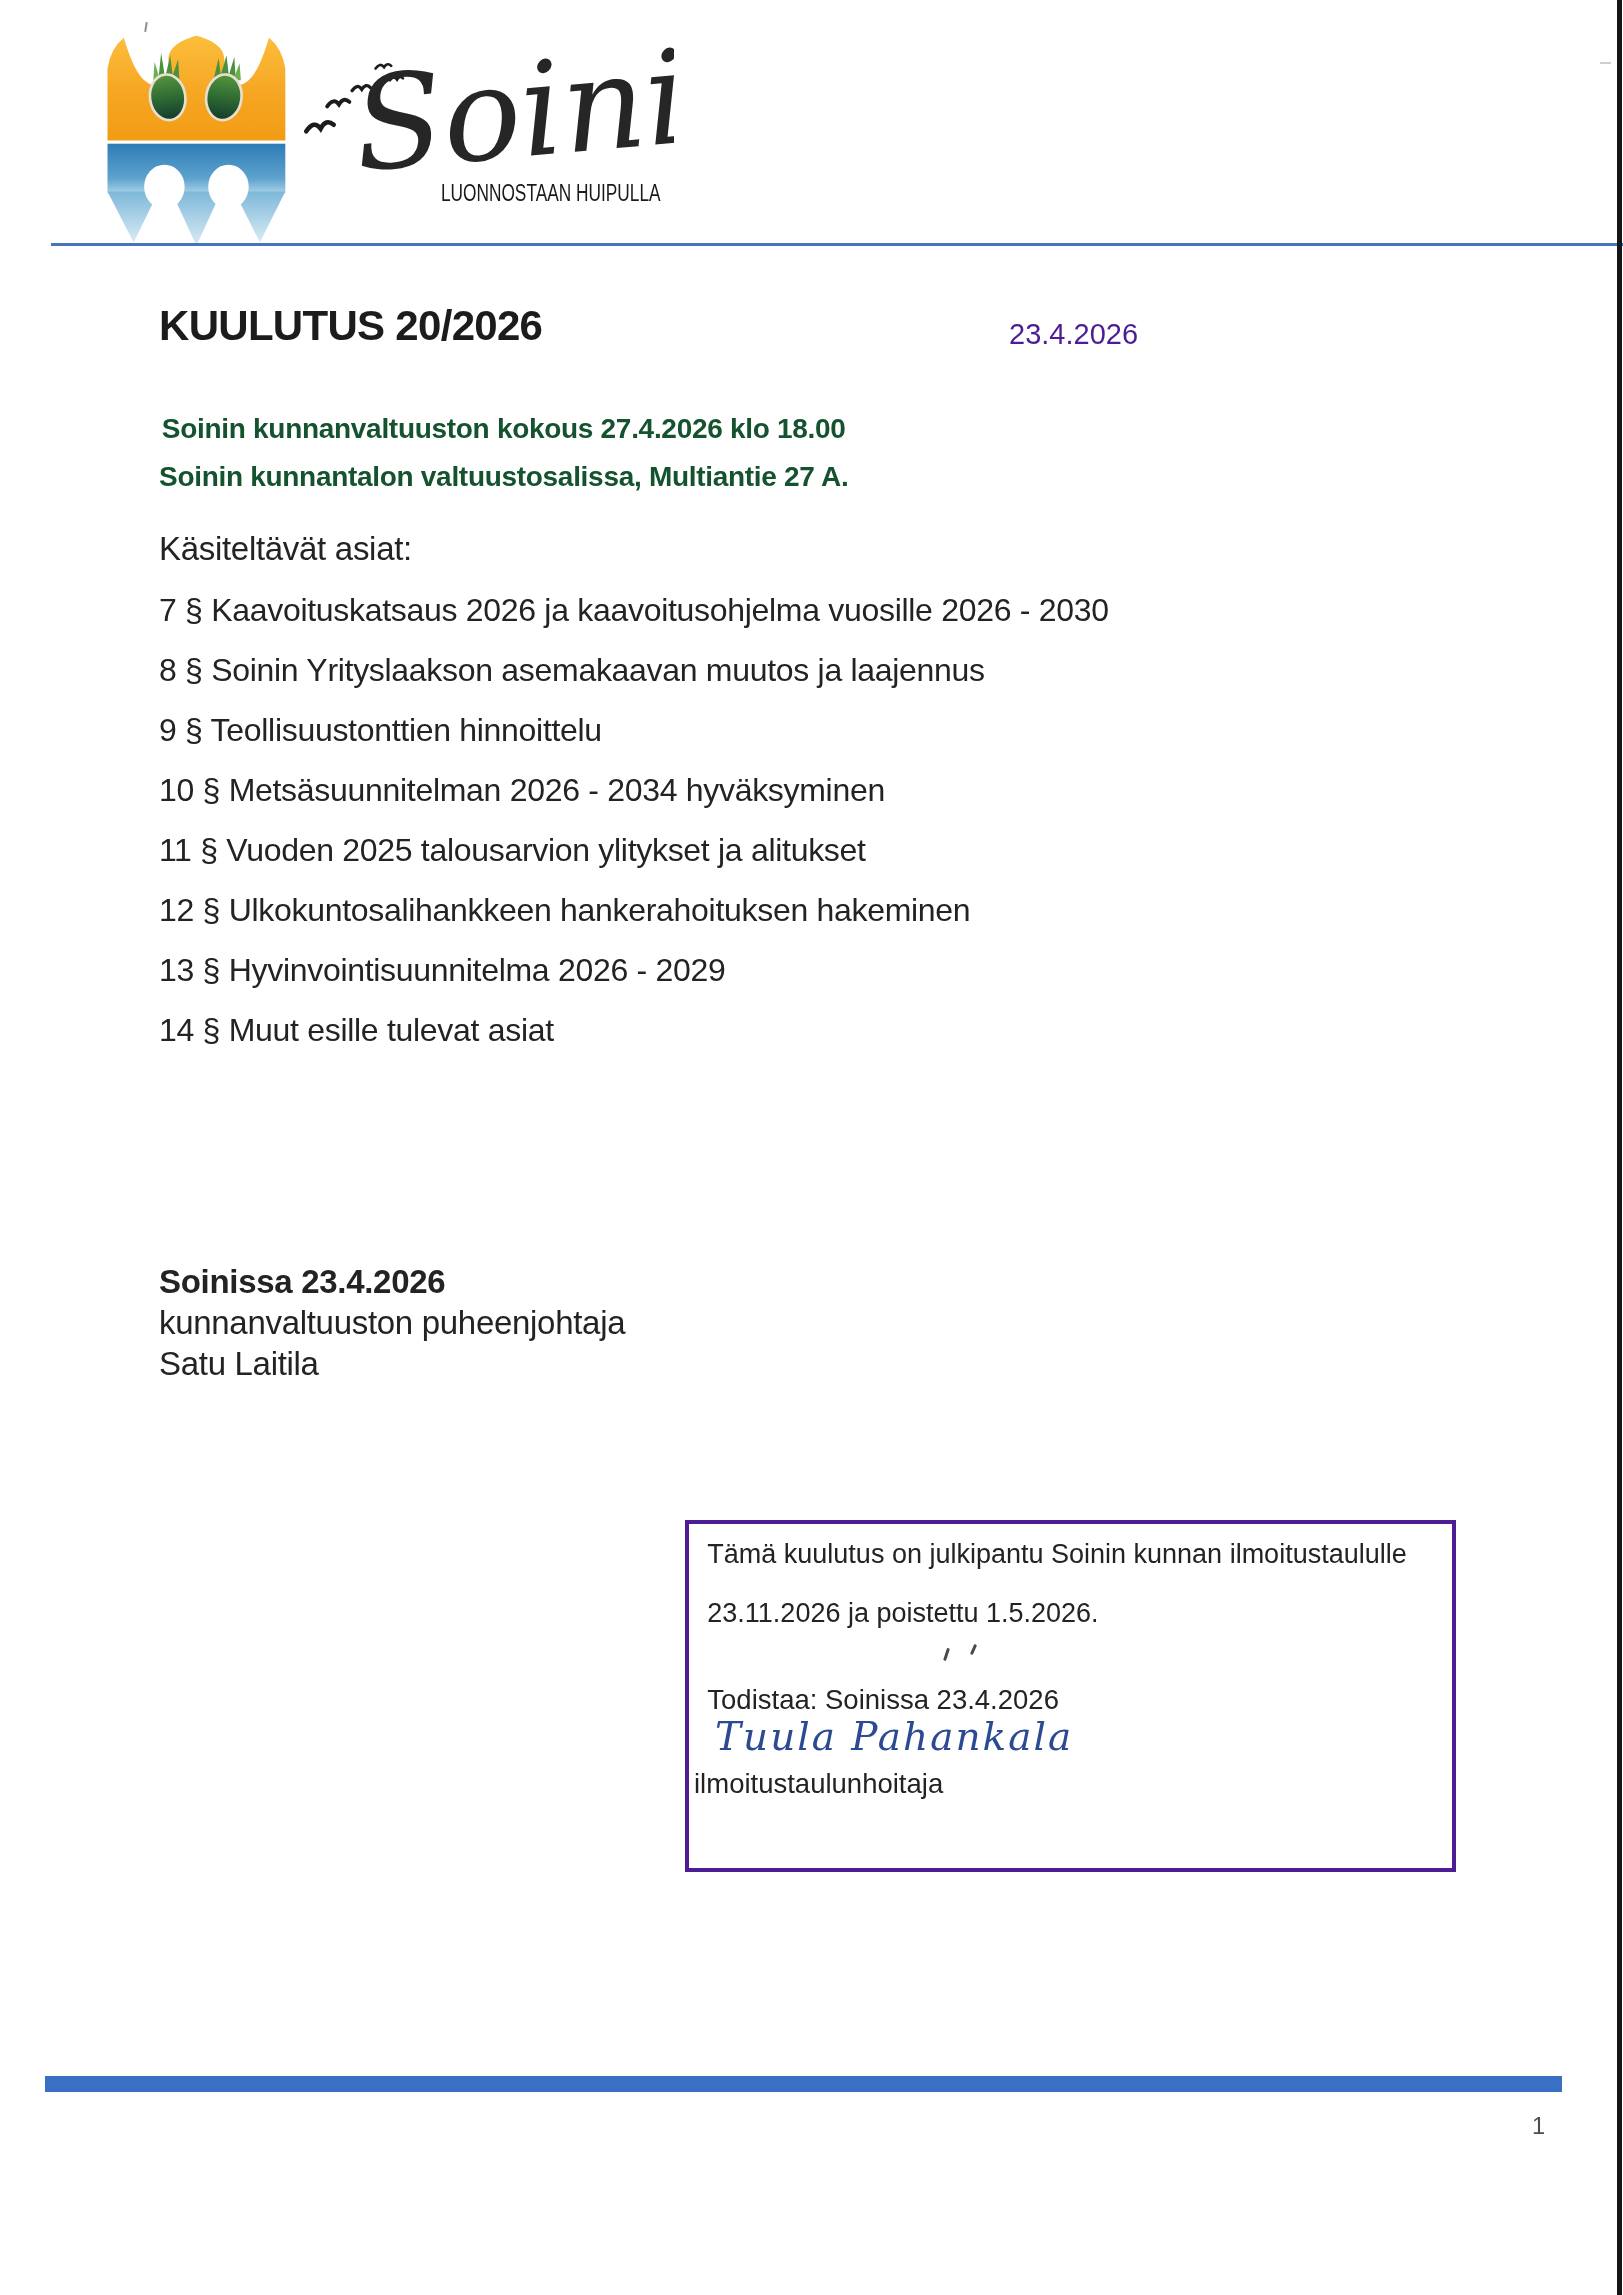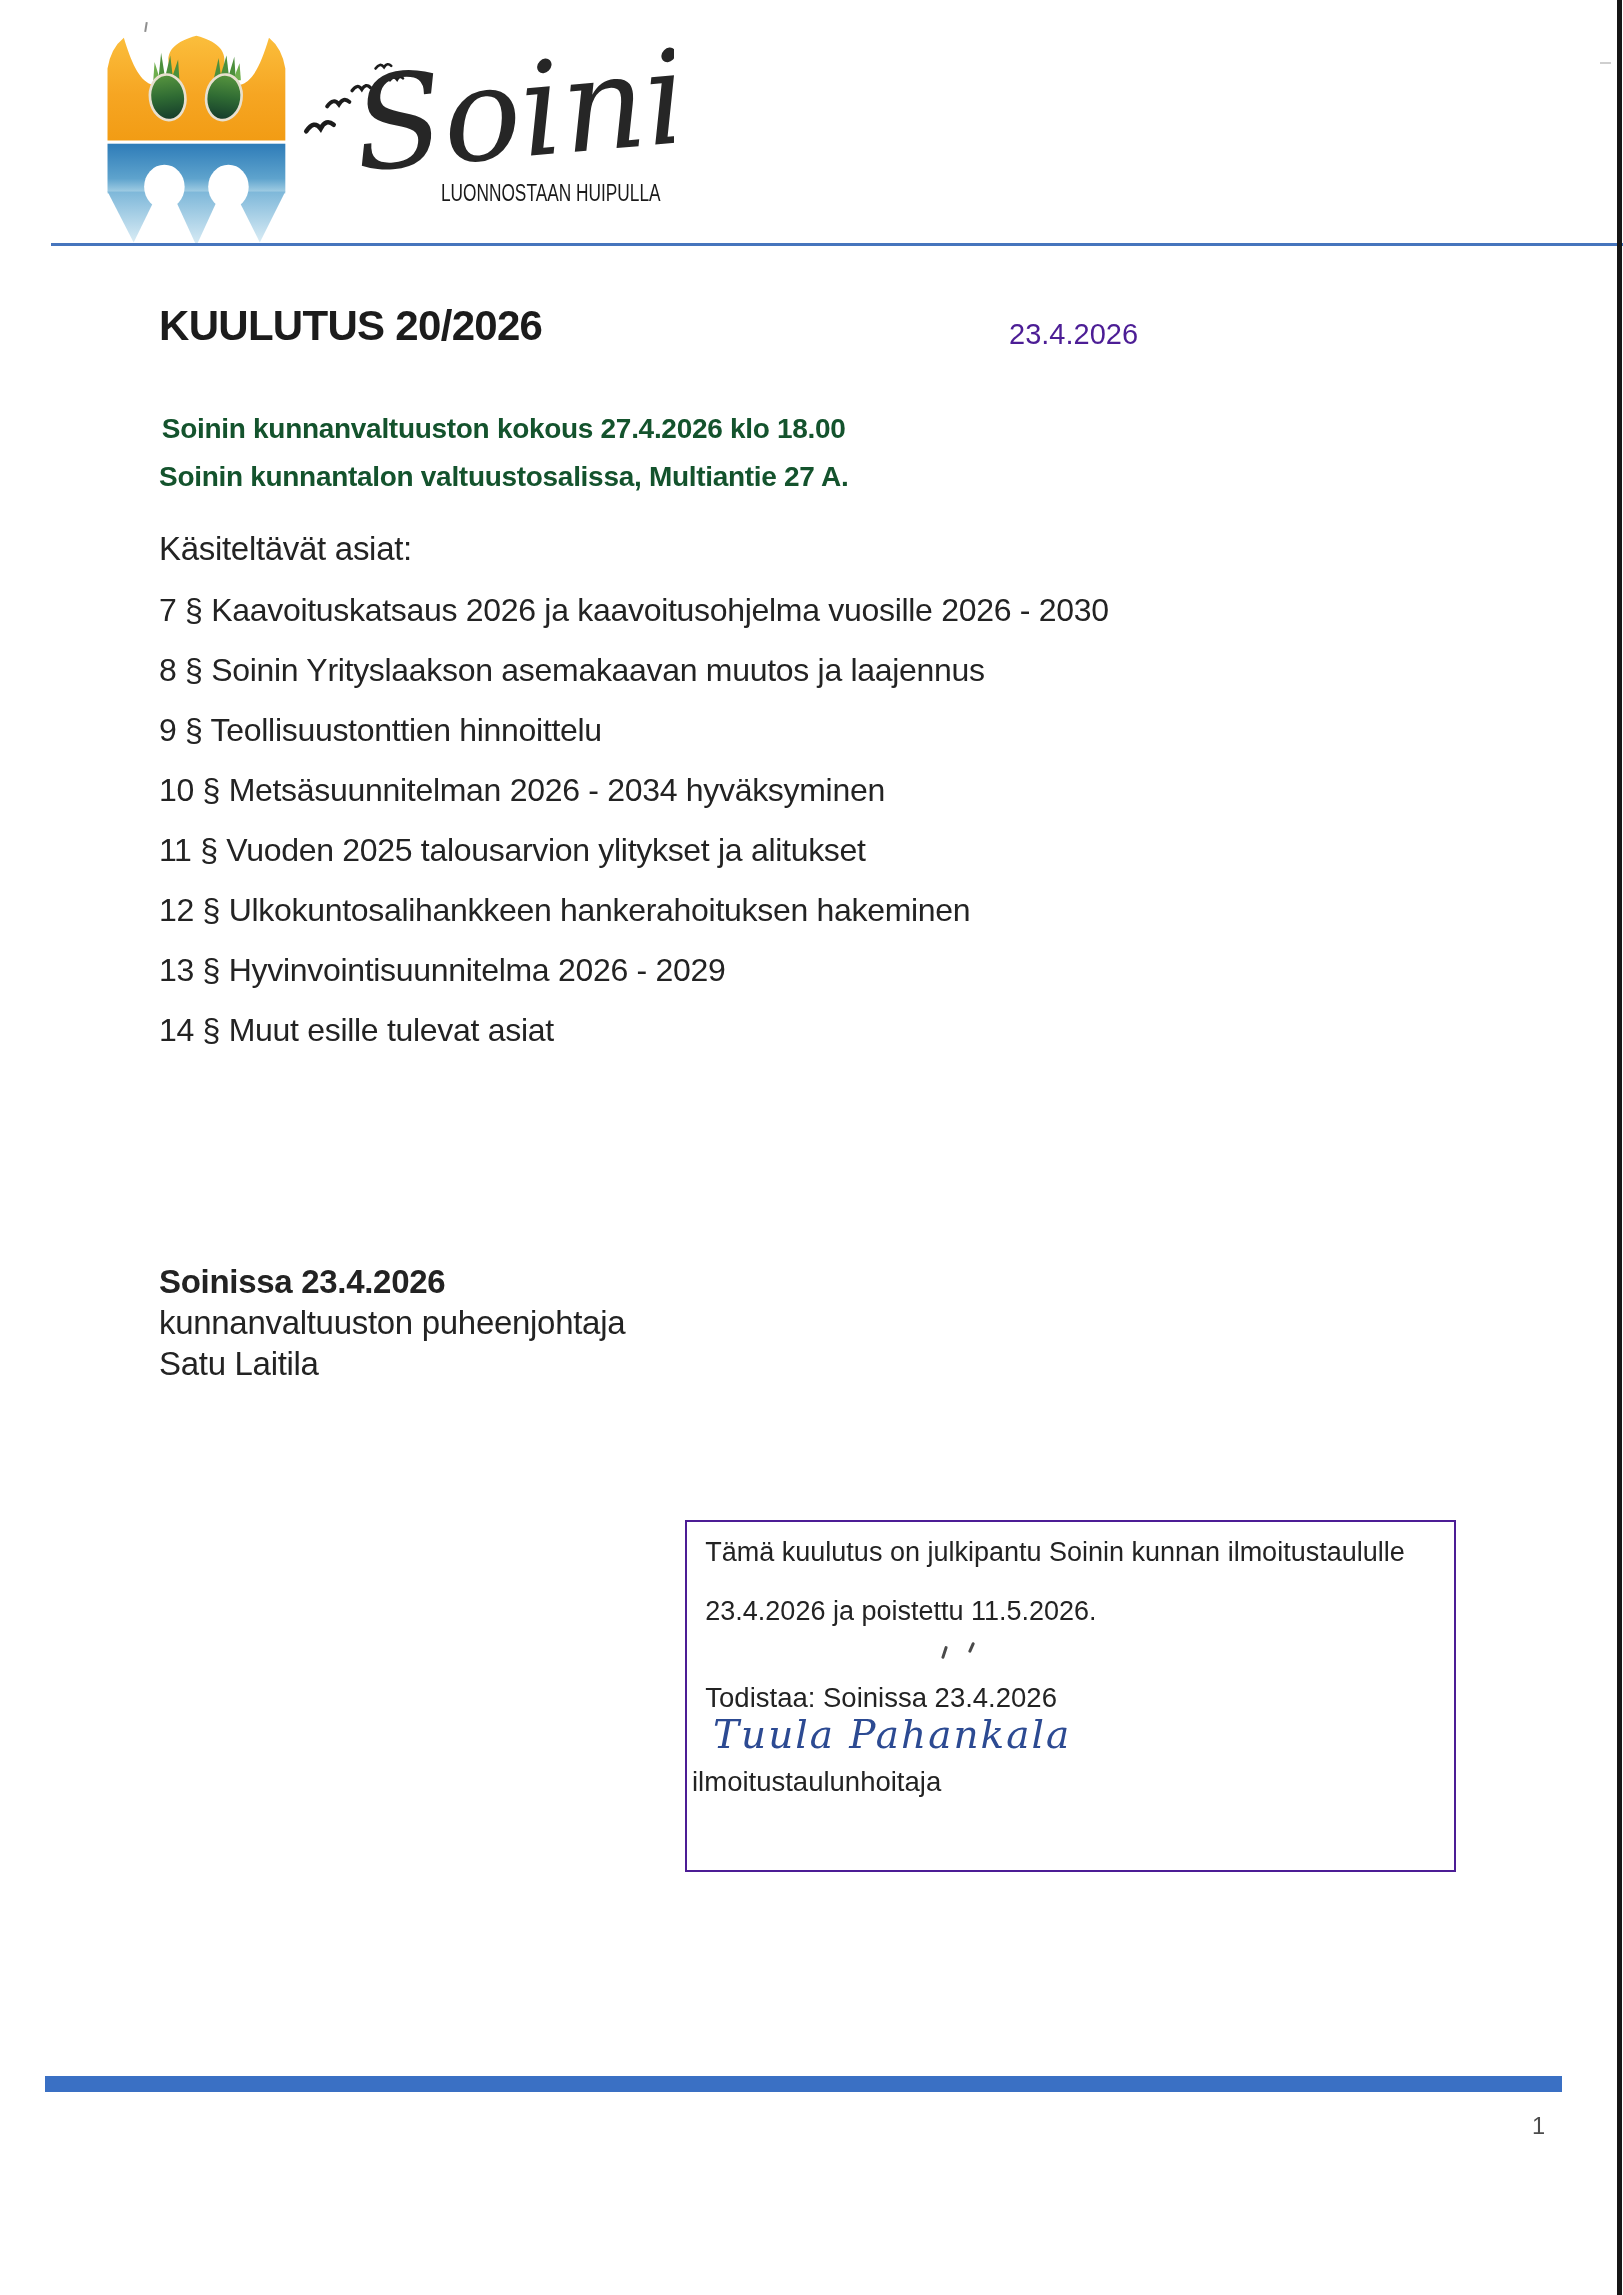--- a/index.html
+++ b/index.html
@@ -23,21 +23,21 @@
   
   .doc-title{left:159px;top:302px;font-size:42px;line-height:48px;font-weight:bold;color:#1c1c1c;letter-spacing:-0.7px;}
   .doc-date{left:1009px;top:317px;font-size:29px;line-height:35px;color:#4c1d95;}
   .meeting{left:159px;top:405px;font-size:28px;line-height:48px;font-weight:bold;color:#14532d;letter-spacing:-0.3px;text-align:center;}
   .agenda-heading{left:159px;top:530px;font-size:33px;line-height:38px;letter-spacing:-0.3px;}
   .agenda-list{left:159px;top:580px;}
   .agenda-item{font-size:32px;line-height:60px;letter-spacing:-0.3px;white-space:nowrap;}
   .signing{left:159px;top:1261px;font-size:33px;line-height:41px;letter-spacing:-0.3px;}
   .signing .bold{font-weight:bold;}
   
-  .notice-box{left:685px;top:1520px;width:771px;height:352px;border:2px solid #4c1d95;background:#fff;}
+  .notice-box{left:685px;top:1520px;width:771px;height:352px;border:4px solid #4c1d95;background:#fff;}
   .nb-line1{left:18.3px;top:14.4px;font-size:27px;line-height:33px;white-space:nowrap;}
   .nb-line2{left:18.3px;top:73px;font-size:27px;line-height:33px;}
   .nb-attest{left:18.3px;top:159px;font-size:27.5px;line-height:34px;}
   .nb-signature{
     left:26px;top:189px;font-size:39px;line-height:47px;
     font-family:"DejaVu Serif",serif;font-style:italic;
     color:var(--signature-ink);letter-spacing:2px;
   }
   .nb-title{left:5px;top:243px;font-size:27.5px;line-height:34px;}
   .pen-mark{width:3.3px;height:13px;background:#4a4a4a;border-radius:1.3px;}
@@ -149,21 +149,21 @@
     </div>
 
   <div class="abs signing">
     <div class="bold">Soinissa 23.4.2026</div>
     <div>kunnanvaltuuston puheenjohtaja</div>
     <div>Satu Laitila</div>
   </div>
 
   <div class="abs notice-box">
     <div class="abs nb-line1">Tämä kuulutus on julkipantu Soinin kunnan ilmoitustaululle</div>
-    <div class="abs nb-line2">23.4.2026 ja poistettu 11.5.2026.</div>
+    <div class="abs nb-line2">23.11.2026 ja poistettu 1.5.2026.</div>
     <div class="abs pen-mark m1"></div>
     <div class="abs pen-mark m2"></div>
     <div class="abs nb-attest">Todistaa: Soinissa 23.4.2026</div>
     <div class="abs nb-signature">Tuula Pahankala</div>
     <div class="abs nb-title">ilmoitustaulunhoitaja</div>
   </div>
 
   <div class="abs footer-bar"></div>
   <div class="abs page-num">1</div>
 

